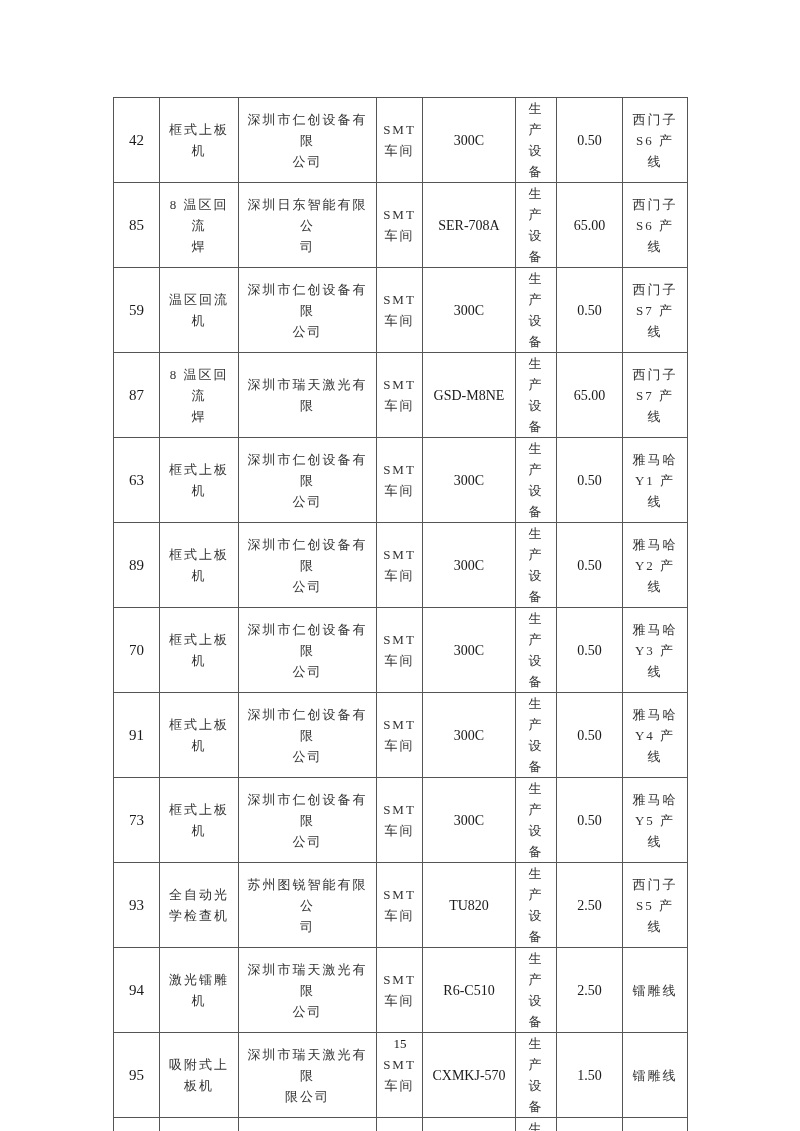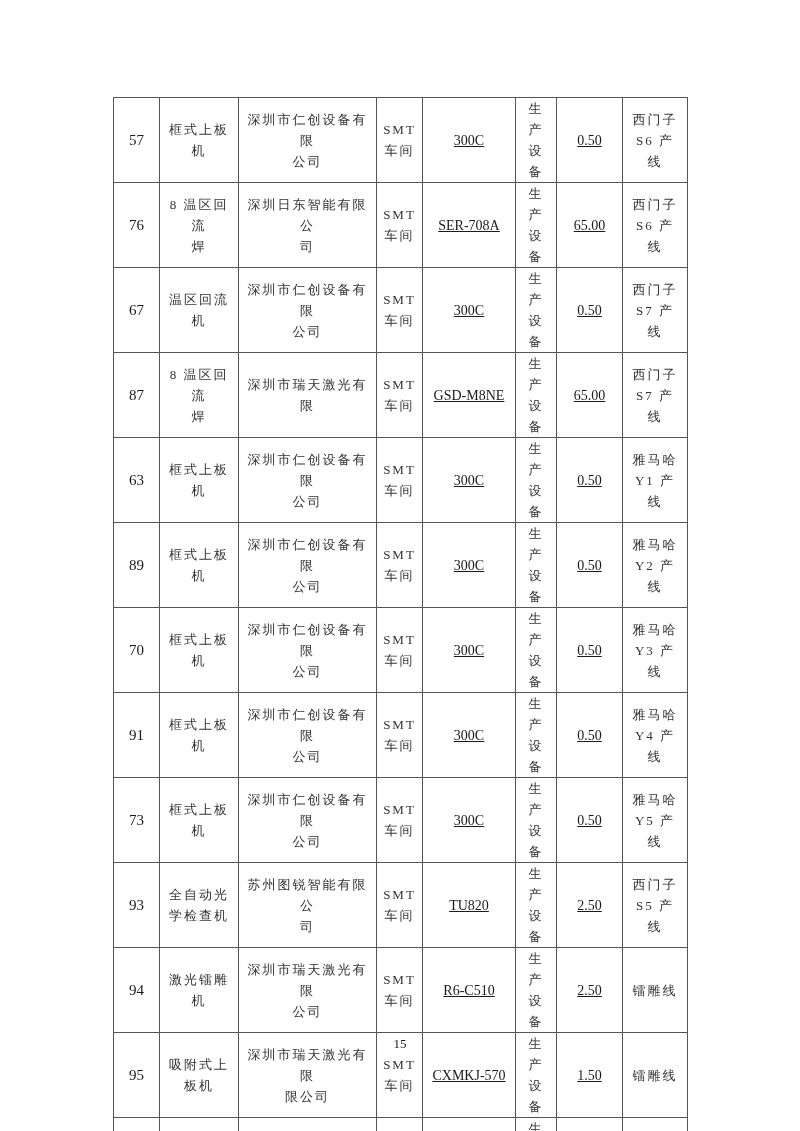--- a/index.html
+++ b/index.html
@@ -5,21 +5,21 @@
   html, body { margin: 0; padding: 0; background: #ffffff; }
   body { width: 800px; height: 1131px; position: relative; overflow: hidden;
          font-family: "Liberation Serif", "DejaVu Serif", serif; color: #1a1a1a; }
   .page { position: absolute; left: 0; top: 0; width: 800px; height: 1131px; }
   table.equip { position: absolute; left: 113px; top: 97px; border-collapse: collapse;
                 table-layout: fixed; width: 574px; }
   table.equip td { border: 1px solid #555; padding: 0; text-align: center; vertical-align: middle;
                    font-size: 13px; line-height: 21px; height: 43px; overflow: hidden; }
   td.c-no { font-size: 15px !important; }
   td.c-name, td.c-vendor, td.c-dept, td.c-type, td.c-line { letter-spacing: 2px; color: #333; }
-  td.c-model, td.c-value { font-size: 14px !important; text-decoration: underline; }
+  td.c-model, td.c-value { font-size: 14px !important; }
   .cell-text { display: block; padding: 0 6px; white-space: pre-line; }
   .page-number { position: absolute; top: 1036px; left: 0; width: 800px; text-align: center;
                  font-size: 13px; }
 </style>
 </head>
 <body>
 
 <div class="page">
   <table class="equip">
     <colgroup>
@@ -28,21 +28,21 @@
       <col style="width:138px">
       <col style="width:46px">
       <col style="width:93px">
       <col style="width:41px">
       <col style="width:66px">
       <col style="width:65px">
     </colgroup>
     <tbody id="table-body">
         <tr>
           <td class="c-no">
-            <span class="cell-text">57</span>
+            <span class="cell-text">42</span>
           </td>
           <td class="c-name">
             <span class="cell-text">框式上板
 机</span>
           </td>
           <td class="c-vendor">
             <span class="cell-text">深圳市仁创设备有限
 公司</span>
           </td>
           <td class="c-dept">
@@ -59,21 +59,21 @@
           <td class="c-value">
             <span class="cell-text">0.50</span>
           </td>
           <td class="c-line">
             <span class="cell-text">西门子
 S6 产线</span>
           </td>
         </tr>
         <tr>
           <td class="c-no">
-            <span class="cell-text">76</span>
+            <span class="cell-text">85</span>
           </td>
           <td class="c-name">
             <span class="cell-text">8 温区回流
 焊</span>
           </td>
           <td class="c-vendor">
             <span class="cell-text">深圳日东智能有限公
 司</span>
           </td>
           <td class="c-dept">
@@ -90,21 +90,21 @@
           <td class="c-value">
             <span class="cell-text">65.00</span>
           </td>
           <td class="c-line">
             <span class="cell-text">西门子
 S6 产线</span>
           </td>
         </tr>
         <tr>
           <td class="c-no">
-            <span class="cell-text">67</span>
+            <span class="cell-text">59</span>
           </td>
           <td class="c-name">
             <span class="cell-text">温区回流
 机</span>
           </td>
           <td class="c-vendor">
             <span class="cell-text">深圳市仁创设备有限
 公司</span>
           </td>
           <td class="c-dept">

